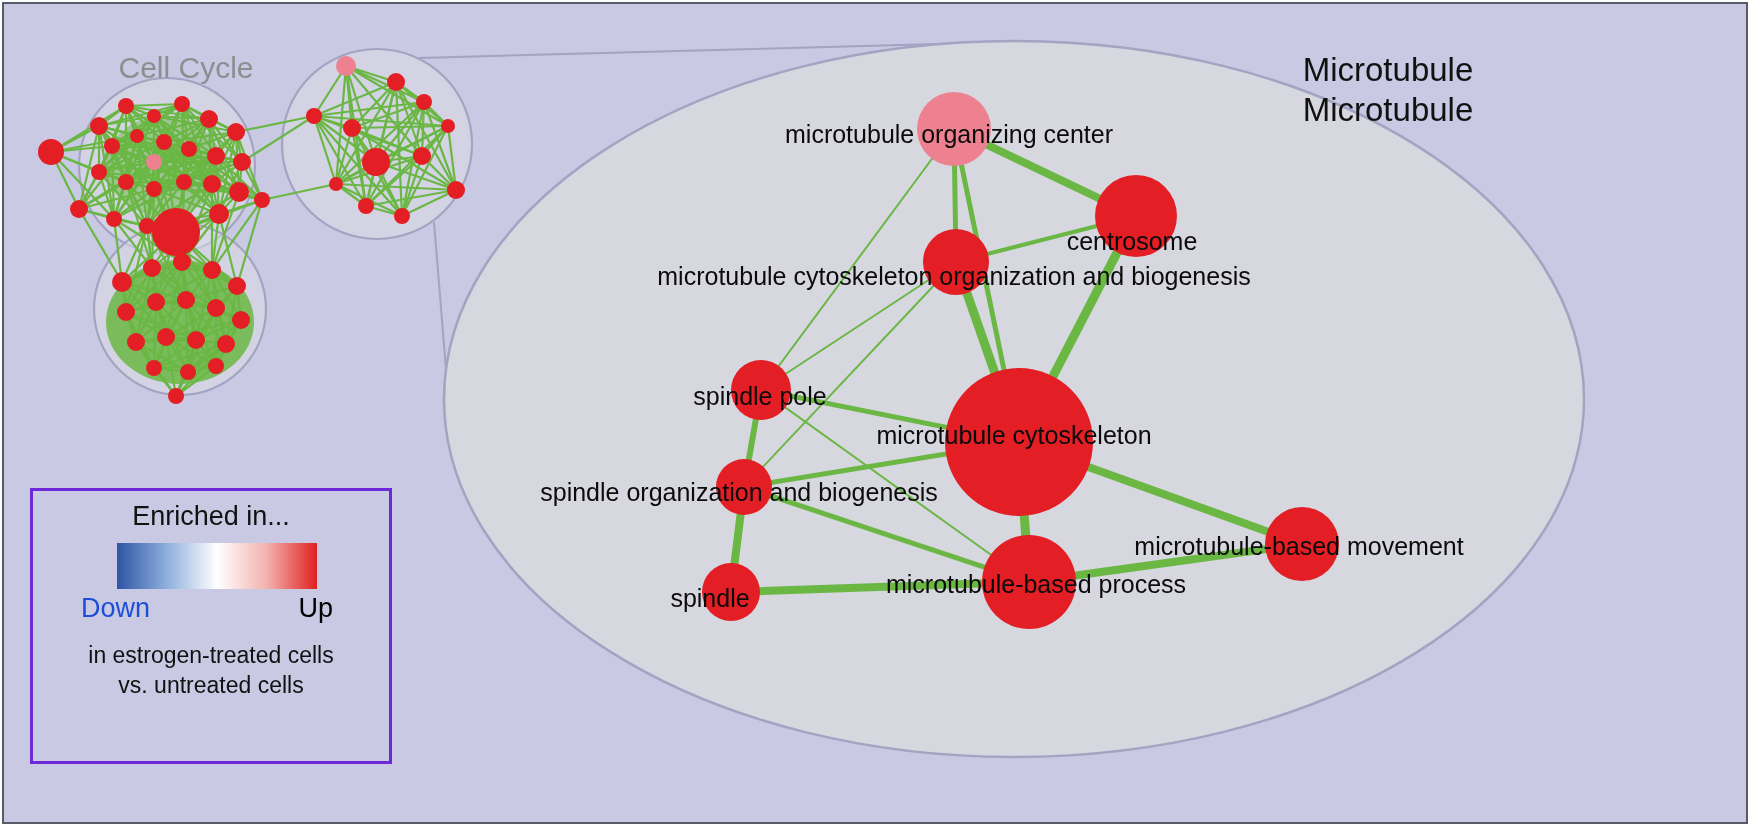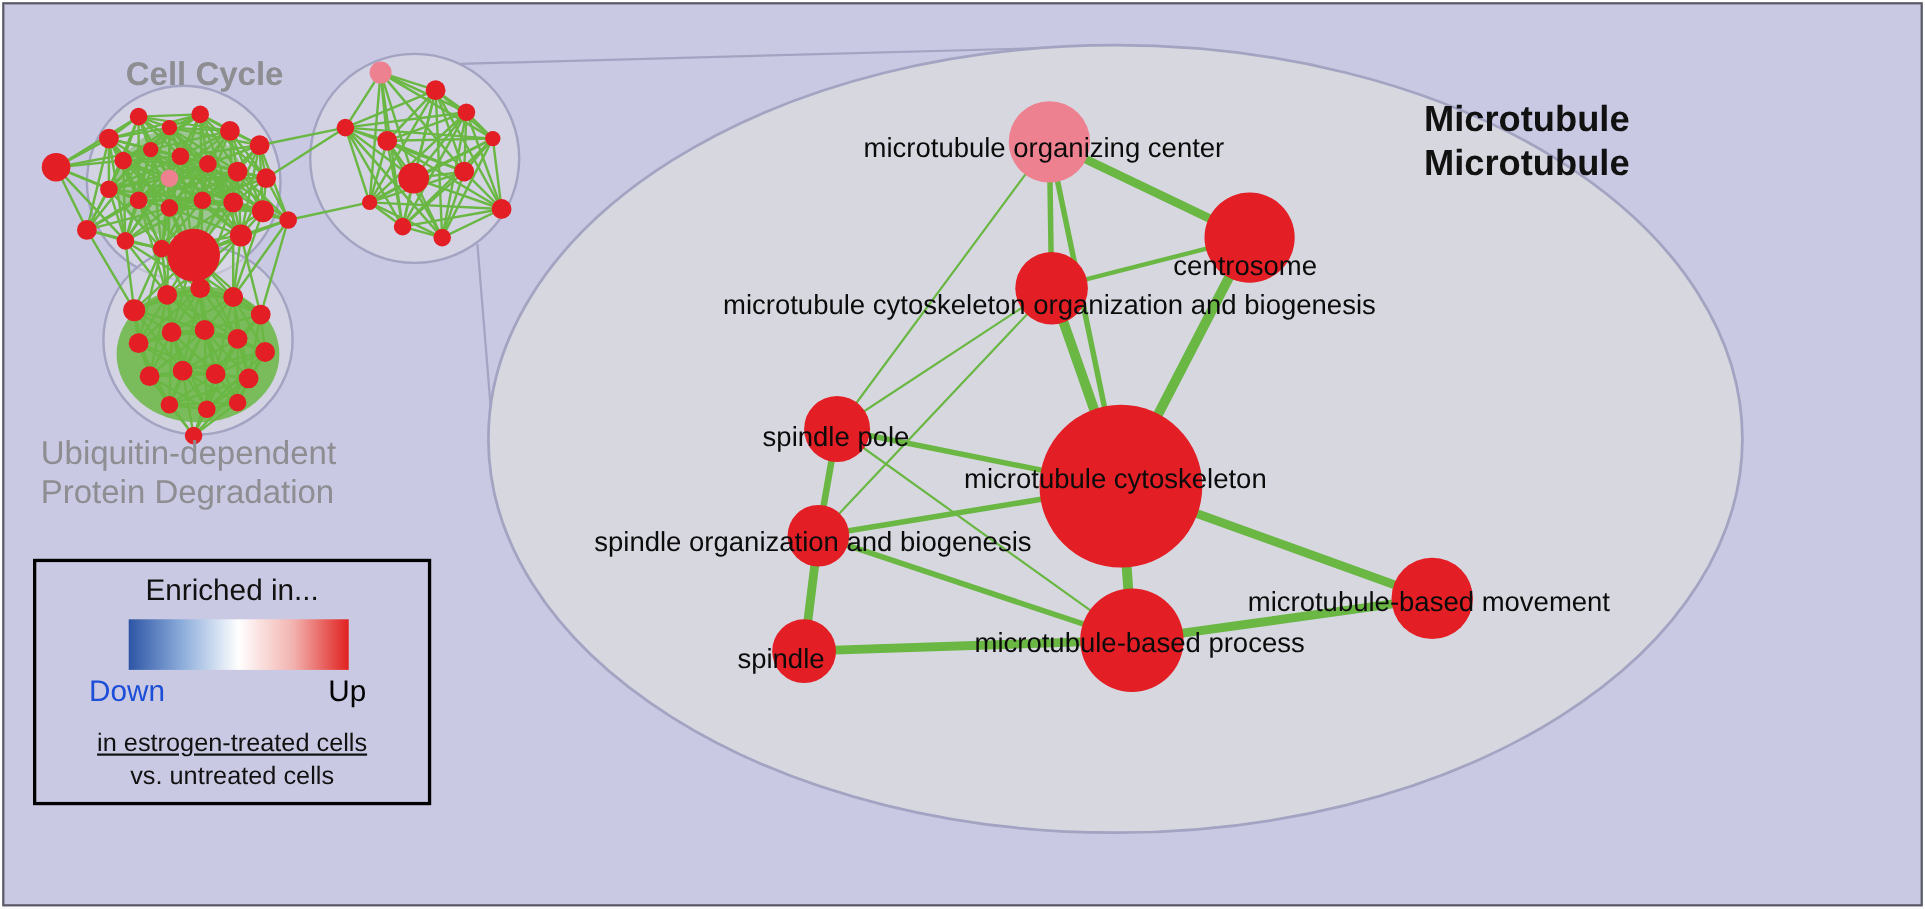--- a/index.html
+++ b/index.html
@@ -13,34 +13,33 @@
     font-family:"Liberation Sans",sans-serif;
   }
   svg.network{position:absolute;left:0;top:0;}
   .abs{position:absolute;}
   .cluster-label{
     color:#8d8d92;
     font-size:30px;
     line-height:1.18;
     white-space:nowrap;
   }
-  .centered{transform:translateX(-50%);text-align:center;font-weight:bold;}
+  .centered{transform:translateX(-50%);text-align:center;}
   .detail-title{
     color:#111;
     font-size:33px;
     line-height:1.2;
     text-align:center;
     white-space:nowrap;
-    margin-top:38px;
   }
   .legend-box{
     position:absolute;
-    left:26px;top:504px;
-    width:362px;height:224px;
-    border:3px solid #000000;
+    left:26px;top:484px;
+    width:362px;height:276px;
+    border:3px solid #6d28d9;
     box-sizing:border-box;
   }
   .legend-title{
     position:absolute;left:0;right:0;top:10px;
     text-align:center;font-size:27px;color:#111;
   }
   .legend-bar{
     position:absolute;left:84px;top:52px;
     width:200px;height:46px;
   }
@@ -549,32 +548,28 @@
       <text x="756" y="401" text-anchor="middle" fill="#0b0b0b" font-size="25" font-family="&quot;Liberation Sans&quot;, sans-serif">spindle pole</text>
       <text x="1010" y="440" text-anchor="middle" fill="#0b0b0b" font-size="25" font-family="&quot;Liberation Sans&quot;, sans-serif">microtubule cytoskeleton</text>
       <text x="735" y="497" text-anchor="middle" fill="#0b0b0b" font-size="25" font-family="&quot;Liberation Sans&quot;, sans-serif">spindle organization and biogenesis</text>
       <text x="1295" y="551" text-anchor="middle" fill="#0b0b0b" font-size="25" font-family="&quot;Liberation Sans&quot;, sans-serif">microtubule-based movement</text>
       <text x="1032" y="589" text-anchor="middle" fill="#0b0b0b" font-size="25" font-family="&quot;Liberation Sans&quot;, sans-serif">microtubule-based process</text>
       <text x="706" y="603" text-anchor="middle" fill="#0b0b0b" font-size="25" font-family="&quot;Liberation Sans&quot;, sans-serif">spindle</text>
     </svg>
 
   <div class="abs cluster-label centered" style="left:182px;top:46px;">Cell Cycle</div>
 
-  <div class="abs cluster-label" style="left:33px;top:391px;">
-    <div>Ubiquitin-dependent</div>
-    <div>Protein Degradation</div>
-  </div>
 
   <div class="abs detail-title centered" style="left:1384px;top:46px;">
     <div>Microtubule</div>
     <div>Microtubule</div>
   </div>
 
   <div class="legend-box">
     <div class="legend-title">Enriched in...</div>
     <div class="legend-bar" id="legend-bar" style="background: linear-gradient(90deg, rgb(46, 85, 165) 0%, rgb(143, 175, 220) 25%, rgb(255, 255, 255) 50%, rgb(242, 178, 174) 75%, rgb(224, 33, 31) 100%);"></div>
     <div class="legend-down">Down</div>
     <div class="legend-up">Up</div>
-    <div class="legend-caption" style="top:150px;text-decoration:underline;">in estrogen-treated cells</div>
+    <div class="legend-caption" style="top:150px;">in estrogen-treated cells</div>
     <div class="legend-caption" style="top:180px;">vs. untreated cells</div>
   </div>
 
 </div>
 
 </body></html>

